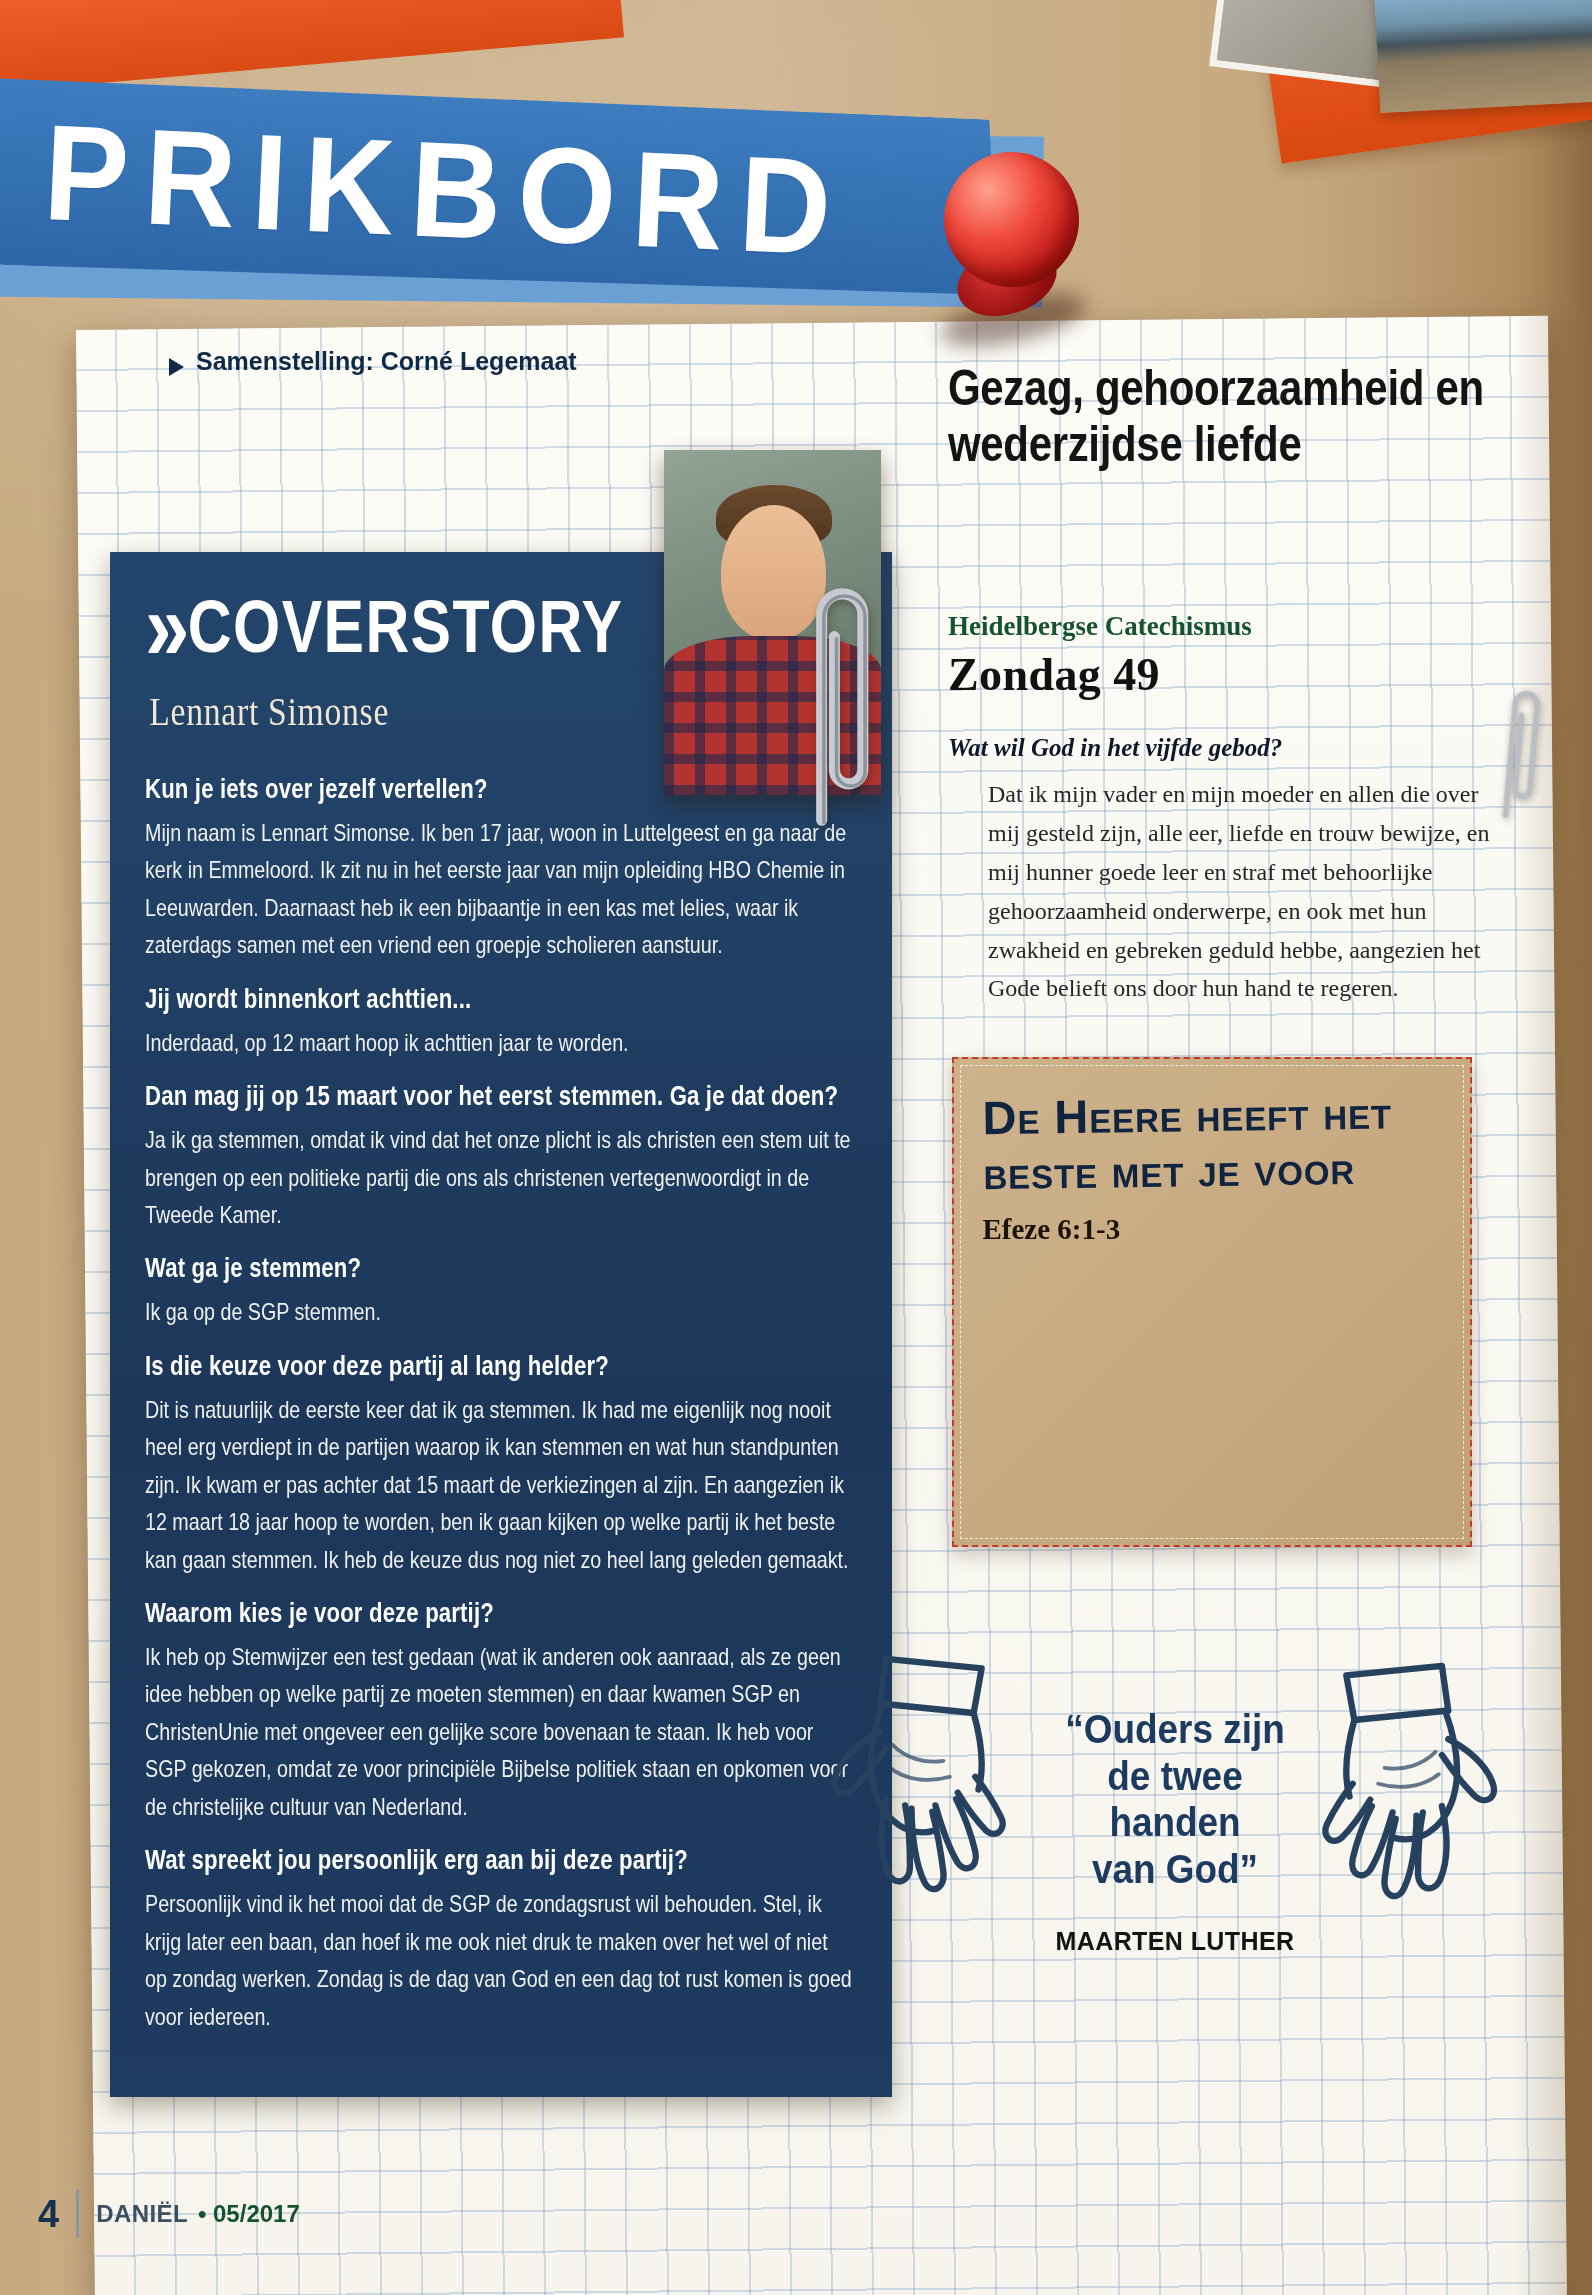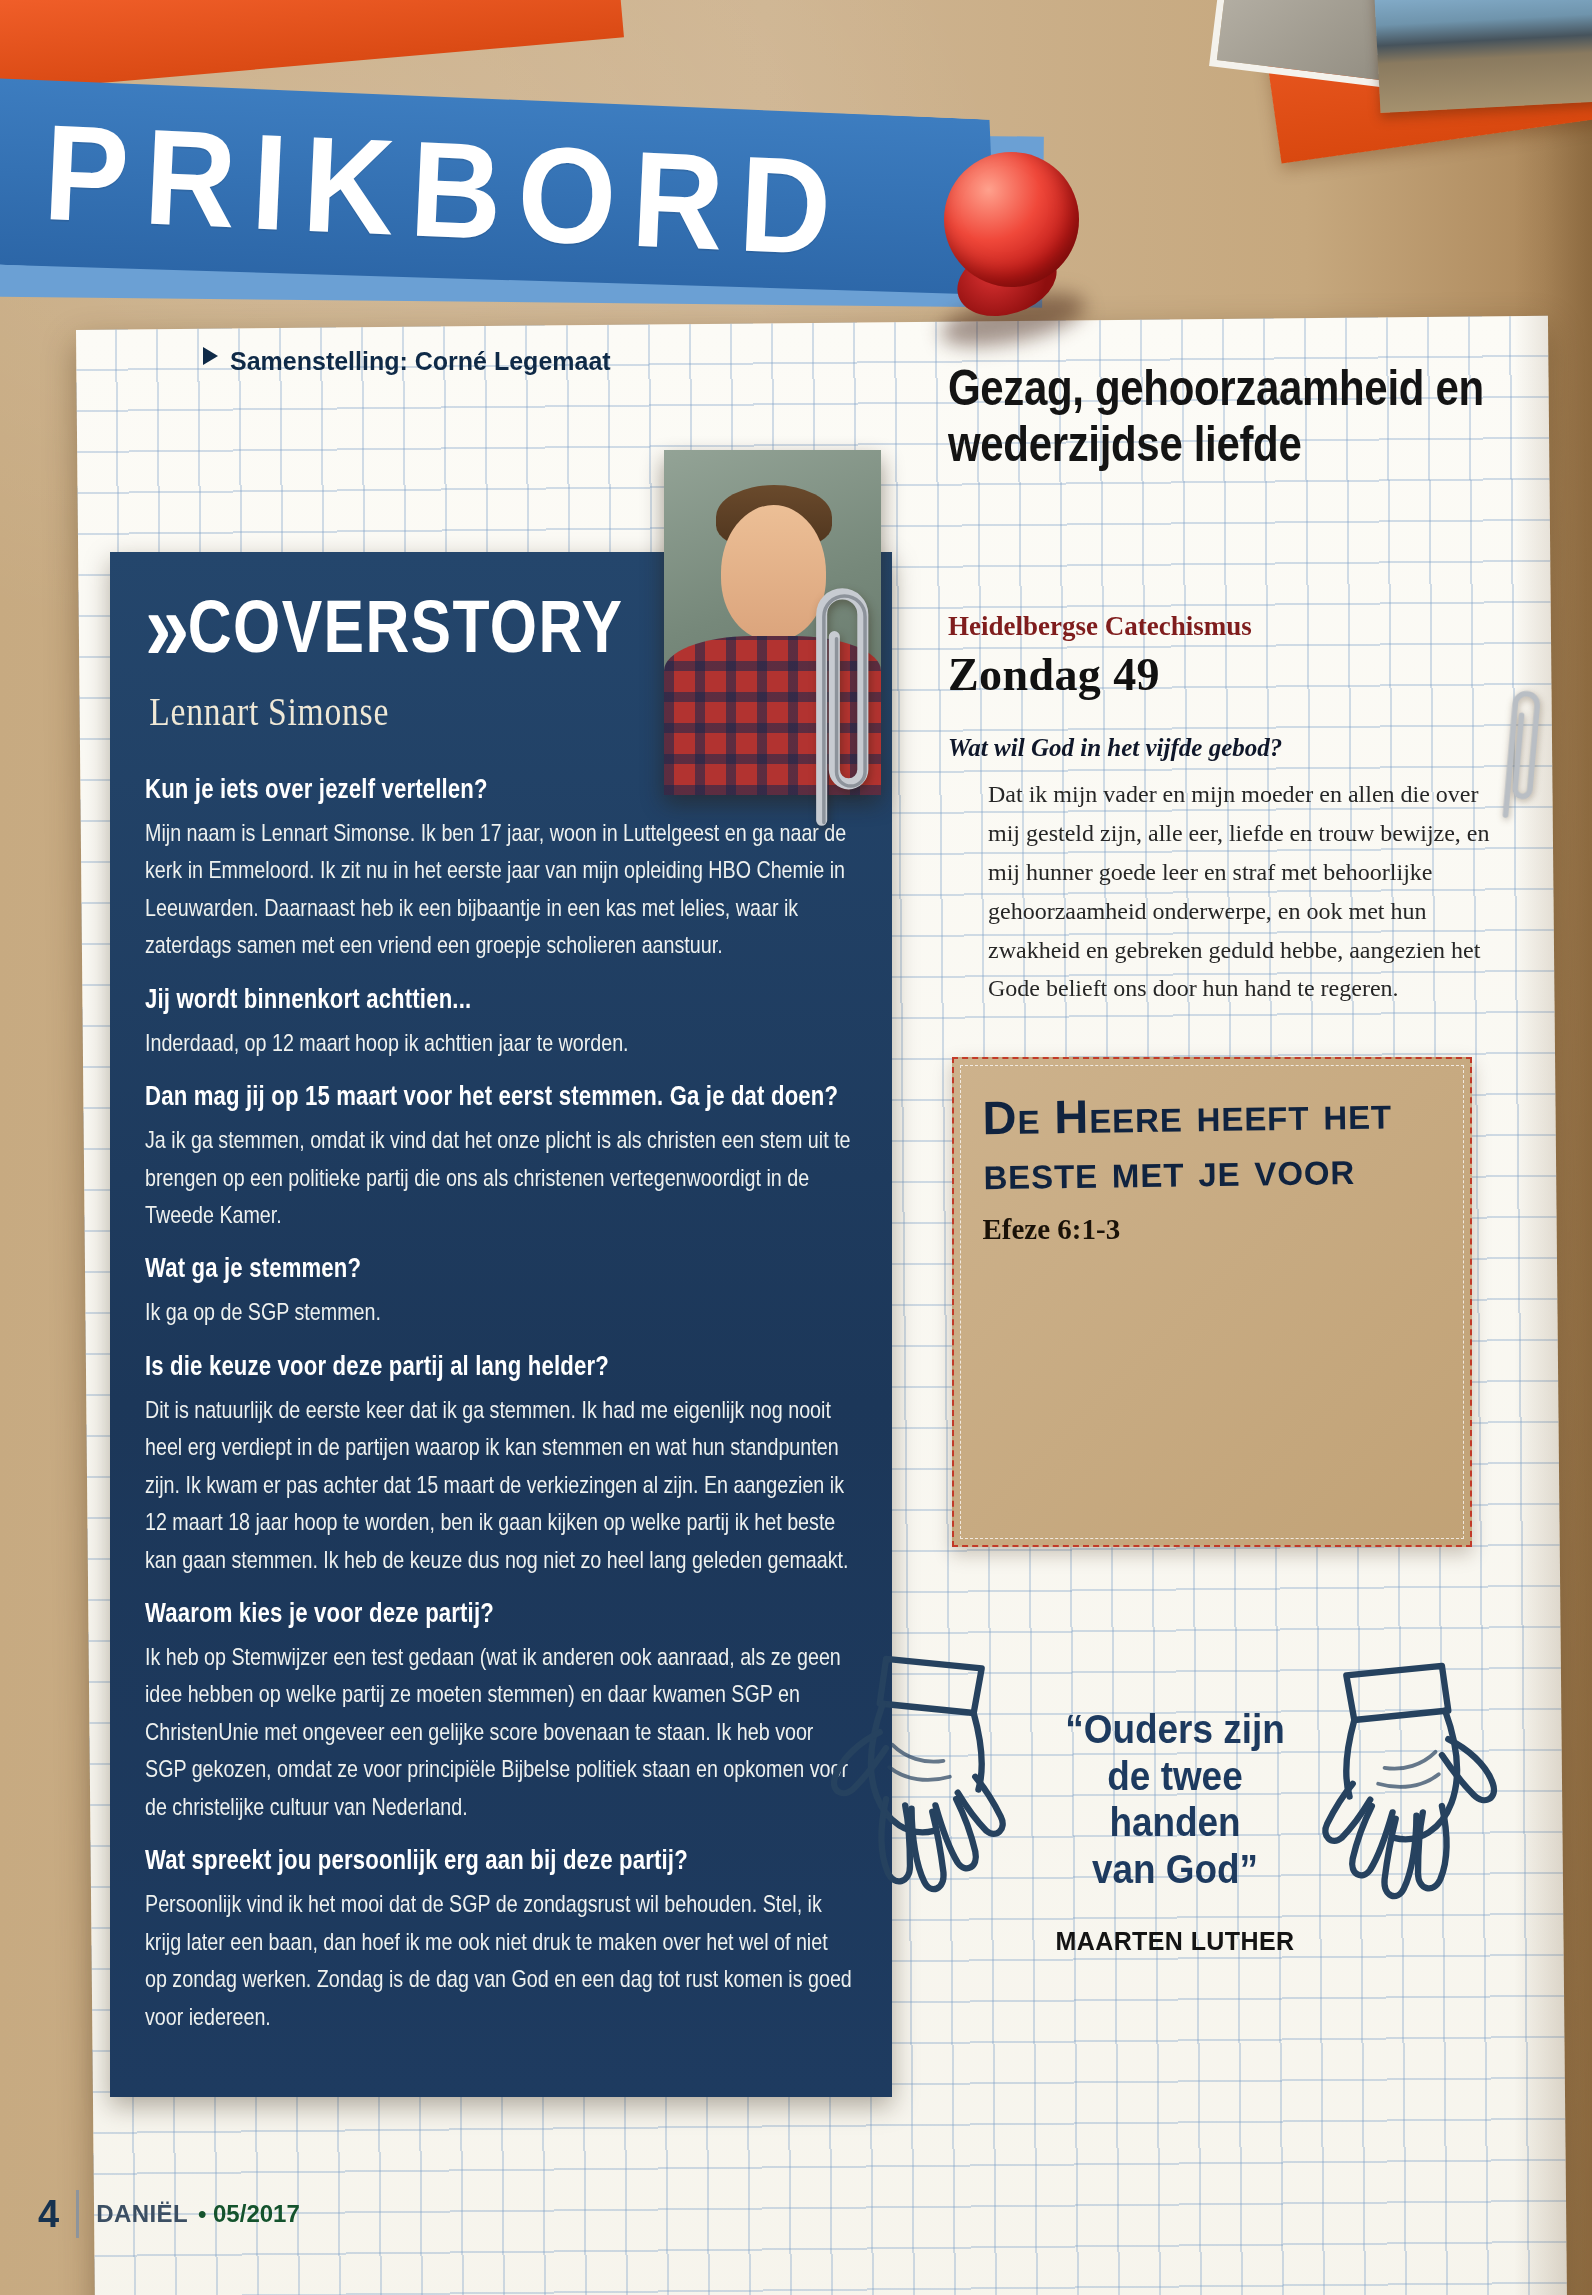--- a/index.html
+++ b/index.html
@@ -44,21 +44,21 @@
   .pushpin { position:absolute; left:934px; top:145px; width:164px; height:207px; z-index:7; }
   .pin-shadow { position:absolute; left:5.2px; top:152px; width:148px; height:45px; border-radius:50%;
     background:rgba(55,22,8,.45); filter:blur(9.5px); transform:rotate(-12deg); }
   .pin-base { position:absolute; left:22.4px; top:102px; width:102px; height:67px; border-radius:50%;
     background:radial-gradient(circle at 40% 30%, #d33, #8e0e0e 70%); transform:rotate(-18deg); }
   .pin-head { position:absolute; left:10.4px; top:7px; width:135px; height:135px; border-radius:50%;
     background:radial-gradient(circle at 33% 28%, #ffa18d 0%, #f0483a 38%, #c31d1a 68%, #7c0c0c 100%);
     box-shadow:inset -7px -10.4px 19px rgba(80,0,0,.5); }
 
   
-  .byline { position:absolute; left:169px; top:347px; z-index:6; display:flex; align-items:flex-start; gap:12px;margin-left:34px; }
+  .byline { position:absolute; left:169px; top:347px; z-index:6; display:flex; align-items:flex-end; gap:12px; }
   .tri { width:0; height:0; border-left:15.5px solid #0f2a47; border-top:9.5px solid transparent;
     border-bottom:9.5px solid transparent; }
   .byline span.txt { font-size:25px; font-weight:700; color:#0f2a47; }
 
   
   .sheet { position:absolute; left:76px; top:330px; width:1472px; height:2088px; z-index:1;
     transform:rotate(-.55deg); transform-origin:top left;
     background-image:
       repeating-linear-gradient(to right, transparent 0 39px, rgba(122,158,198,.34) 39px 41px),
       repeating-linear-gradient(to bottom, transparent 0 39px, rgba(122,158,198,.34) 39px 41px),
@@ -98,21 +98,21 @@
     filter:drop-shadow(2.6px 4.3px 4.3px rgba(40,25,5,.35)); }
   .clip-right { position:absolute; left:1491px; top:652px; width:55px; height:198px; z-index:2;
     transform:rotate(5deg); filter:drop-shadow(1.7px 2.6px 3.5px rgba(60,35,10,.35)); }
 
   
   .right-col { position:absolute; left:948px; top:356px; width:535px; height:1260px; z-index:3; }
   .rc-title { position:absolute; top:3.5px; left:0; width:639px; font-size:50px; font-weight:800;
     color:#141414; line-height:1.12; letter-spacing:-0.4px;
     transform:scaleX(.84); transform-origin:left top; }
   .rc-series { position:absolute; top:255px; left:0; font-family:"Liberation Serif", serif;
-    font-size:27px; font-weight:700; color:#7f1d1d; }
+    font-size:27px; font-weight:700; color:#14532d; }
   .rc-section { position:absolute; top:292px; left:0; font-family:"Liberation Serif", serif;
     font-size:46px; font-weight:700; color:#111; letter-spacing:0.4px; }
   .rc-question { position:absolute; top:378px; left:0; font-family:"Liberation Serif", serif;
     font-style:italic; font-weight:700; font-size:25px; color:#0f172a; }
   .rc-answer { position:absolute; top:419px; left:0; width:528px; font-family:"Liberation Serif", serif;
     font-size:24px; line-height:1.62; color:#262626;margin-left:40px; }
 
   
   .card { position:absolute; top:701px; left:3.5px; width:520px; height:490px;
     background:linear-gradient(135deg,#cdb28c,#c1a276);

